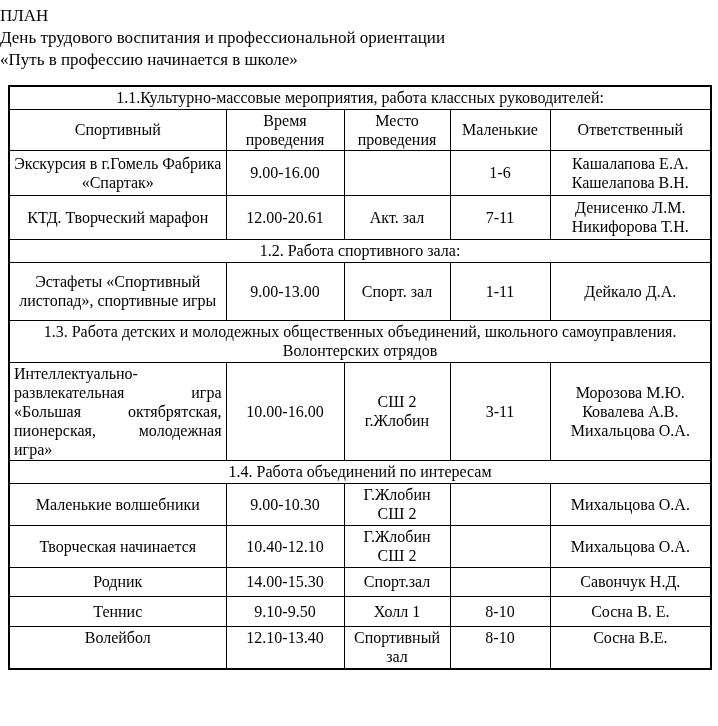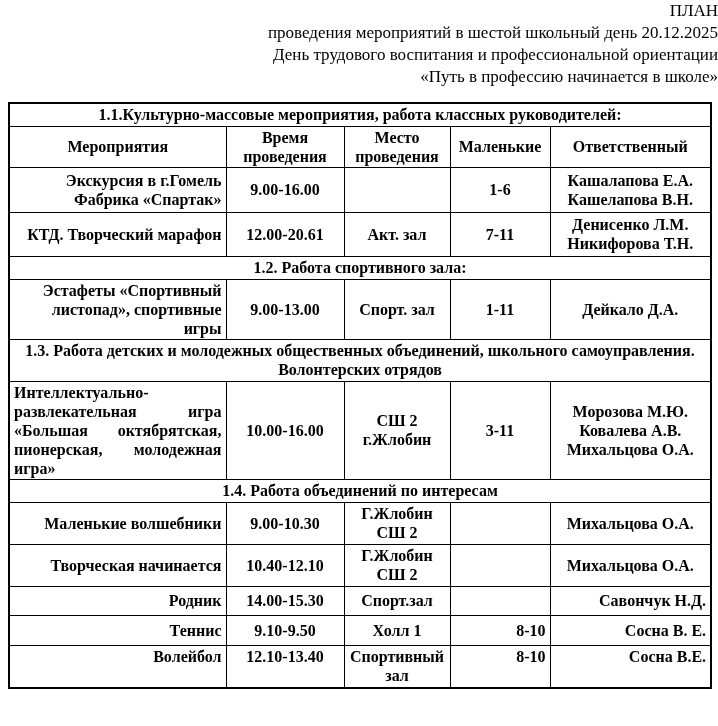--- a/index.html
+++ b/index.html
@@ -4,83 +4,82 @@
 <style>
   * { box-sizing: border-box; margin: 0; padding: 0; }
   html, body {
     width: 718px; height: 726px;
     background: #ffffff;
     color: #000000;
     font-family: "Liberation Serif", "DejaVu Serif", serif;
     overflow: hidden;
   }
   .doc-header {
-    text-align: right;
+    padding-top: 5px;
+    text-align: left;
     font-size: 17px;
     line-height: 22px;
   }
   .doc-header .bold { font-weight: normal; }
 
   table.schedule {
     border-collapse: collapse;
     table-layout: fixed;
     width: 702px;
     margin: 14px 0 0 8px;
     border: 2px solid #000;
     font-size: 16px;
   }
   table.schedule td {
     border: 1px solid #000;
     padding: 1px 4px;
     vertical-align: middle;
     line-height: 19px;
     white-space: pre-line;
     overflow: hidden;
-    font-weight: bold;
   }
-  td.l { text-align: right; }
+  td.l { text-align: center; }
   td.c { text-align: center; }
   td.j { text-align: justify; white-space: normal; }
   tr.vtop td { vertical-align: top; }
 
   tr.h23  { height: 23px; }
   tr.h29  { height: 29px; }
   tr.h30  { height: 30px; }
   tr.h41  { height: 41px; }
   tr.h42  { height: 42px; }
   tr.h43  { height: 43px; }
   tr.h44  { height: 44px; margin-top: 24px; }
   tr.h45  { height: 45px; }
   tr.h58  { height: 58px; margin-top: 33px; }
   tr.h97  { height: 97px; }
 </style>
 </head>
 <body>
 
 <div class="doc-header">
   <div>ПЛАН</div>
-  <div>проведения мероприятий в шестой школьный день 20.12.2025</div>
   <div class="bold">День трудового воспитания и профессиональной ориентации</div>
   <div class="bold">«Путь в профессию начинается в школе»</div>
 </div>
 
 <table class="schedule">
   <colgroup>
     <col style="width:217px">
       <col style="width:118px">
       <col style="width:106px">
       <col style="width:100px">
       <col style="width:161px">
   </colgroup>
   <tbody>
     <tr class="h23">
       <td colspan="5" class="c">1.1.Культурно-массовые мероприятия, работа классных руководителей:</td>
     </tr>
     <tr class="h41">
-      <td class="c">Мероприятия</td>
+      <td class="c">Спортивный</td>
       <td class="c">Время проведения</td>
       <td class="c">Место проведения</td>
       <td class="c">Маленькие</td>
       <td class="c">Ответственный</td>
     </tr>
 
     <tr class="h45">
       <td class="l">Экскурсия в г.Гомель Фабрика «Спартак»</td>
       <td class="c">9.00-16.00</td>
       <td class="c"></td>

